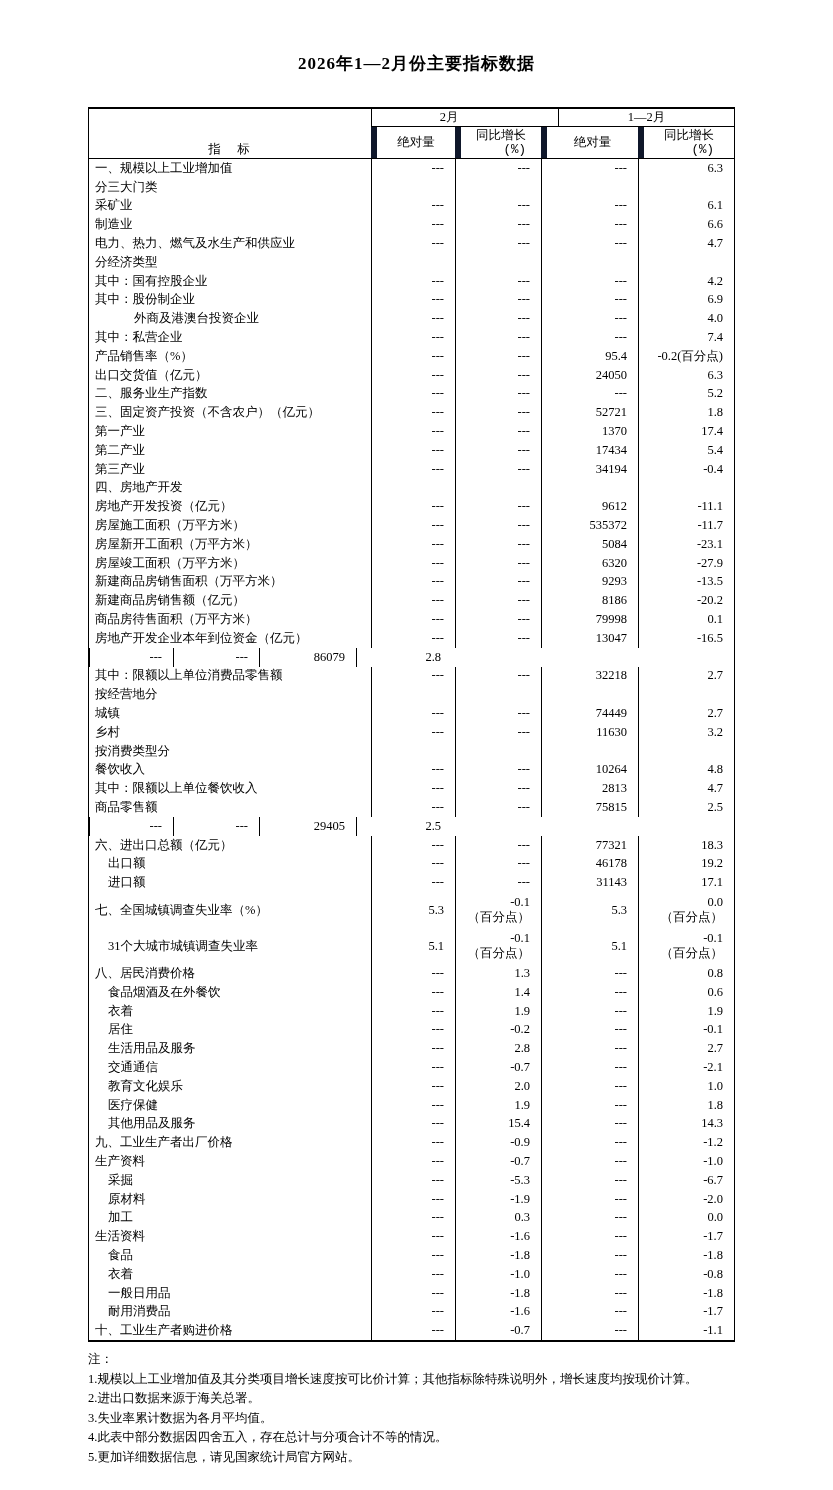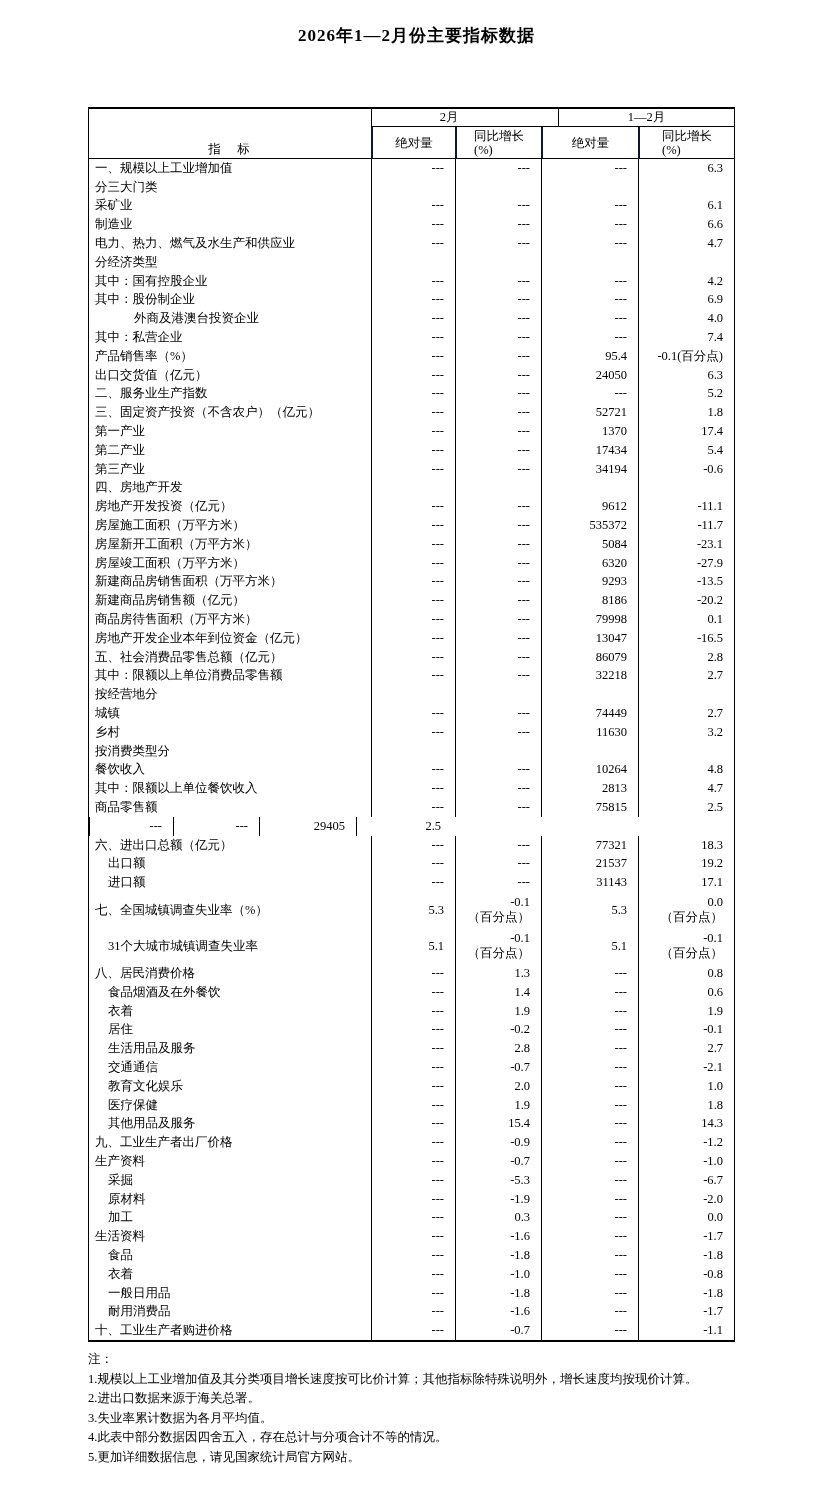--- a/index.html
+++ b/index.html
@@ -1,40 +1,40 @@
 <!DOCTYPE html>
 <html><head>
 <meta charset="utf-8">
 <style>
   * { margin:0; padding:0; box-sizing:border-box; }
   html,body { width:833px; height:1490px; background:#ffffff; color:#000000;
     font-family:"Liberation Serif","DejaVu Serif",serif; overflow:hidden; }
   .page { position:relative; width:833px; height:1490px; }
 
-  .title { padding-top:24px; text-align:center; font-size:17px; font-weight:bold;
+  .title { padding-top:52px; text-align:center; font-size:17px; font-weight:bold;
     letter-spacing:1px; }
 
   .table { position:absolute; left:88px; top:107px; width:647px;
     border-top:2px solid #000; border-bottom:2.5px solid #000;
     border-left:1px solid #000; border-right:1px solid #000;
     font-size:12.5px; }
 
   .thead { display:flex; border-bottom:1.5px solid #000; }
   .h-label { width:282px; display:flex; align-items:center; justify-content:center;
     letter-spacing:2px;margin-top:32px; }
   .h-right { width:363px; display:flex; flex-direction:column; }
   .h-groups { display:flex; height:18px; border-bottom:1px solid #000; }
   .h-group { display:flex; align-items:center; justify-content:center;
     border-left:1px solid #000; }
   .h-group.g0 { width:170px; }
   .h-group.g1 { width:193px;margin-left:32px; }
   .h-subs { display:flex; height:31px; }
   .h-sub { display:flex; flex-direction:column; justify-content:center; align-items:center;
-    text-align:left; white-space:pre-line; line-height:14px;
-    border-left:2px solid #0f172a; }
+    text-align:right; white-space:pre-line; line-height:14px;
+    border-left:6px solid #0f172a;font-family:Liberation Mono, monospace; }
 
   .row { display:flex; height:18.8px; }
   .row.tall { height:36px; }
   .row.bold { font-weight:normal; }
   .cell { display:flex; flex-direction:column; justify-content:center; }
   .cell.label { width:282px; align-items:flex-start; white-space:nowrap; }
   .cell.val { align-items:flex-end; text-align:right; padding-right:11px;
     border-left:1px solid #000; white-space:pre-line; line-height:15px; }
   .c0 { width:84px; } .c1 { width:86px; } .c2 { width:97px; } .c3 { width:96px; }
   .ind0 { padding-left:6px; } .ind1 { padding-left:19px; } .ind3 { padding-left:45px; }
@@ -136,21 +136,21 @@
           <div class="cell val c0">---</div>
           <div class="cell val c1">---</div>
           <div class="cell val c2">---</div>
           <div class="cell val c3">7.4</div>
         </div>
         <div class="row">
           <div class="cell label ind0">产品销售率（%）</div>
           <div class="cell val c0">---</div>
           <div class="cell val c1">---</div>
           <div class="cell val c2">95.4</div>
-          <div class="cell val c3">-0.1(百分点)</div>
+          <div class="cell val c3">-0.2(百分点)</div>
         </div>
         <div class="row">
           <div class="cell label ind0">出口交货值（亿元）</div>
           <div class="cell val c0">---</div>
           <div class="cell val c1">---</div>
           <div class="cell val c2">24050</div>
           <div class="cell val c3">6.3</div>
         </div>
         <div class="row bold">
           <div class="cell label ind0">二、服务业生产指数</div>
@@ -178,21 +178,21 @@
           <div class="cell val c0">---</div>
           <div class="cell val c1">---</div>
           <div class="cell val c2">17434</div>
           <div class="cell val c3">5.4</div>
         </div>
         <div class="row">
           <div class="cell label ind0">第三产业</div>
           <div class="cell val c0">---</div>
           <div class="cell val c1">---</div>
           <div class="cell val c2">34194</div>
-          <div class="cell val c3">-0.6</div>
+          <div class="cell val c3">-0.4</div>
         </div>
         <div class="row bold">
           <div class="cell label ind0">四、房地产开发</div>
           <div class="cell val c0"></div>
           <div class="cell val c1"></div>
           <div class="cell val c2"></div>
           <div class="cell val c3"></div>
         </div>
         <div class="row">
           <div class="cell label ind0">房地产开发投资（亿元）</div>
@@ -244,21 +244,20 @@
           <div class="cell val c3">0.1</div>
         </div>
         <div class="row">
           <div class="cell label ind0">房地产开发企业本年到位资金（亿元）</div>
           <div class="cell val c0">---</div>
           <div class="cell val c1">---</div>
           <div class="cell val c2">13047</div>
           <div class="cell val c3">-16.5</div>
         </div>
         <div class="row bold">
-          <div class="cell label ind0">五、社会消费品零售总额（亿元）</div>
           <div class="cell val c0">---</div>
           <div class="cell val c1">---</div>
           <div class="cell val c2">86079</div>
           <div class="cell val c3">2.8</div>
         </div>
         <div class="row">
           <div class="cell label ind0">其中：限额以上单位消费品零售额</div>
           <div class="cell val c0">---</div>
           <div class="cell val c1">---</div>
           <div class="cell val c2">32218</div>
@@ -323,21 +322,21 @@
           <div class="cell label ind0">六、进出口总额（亿元）</div>
           <div class="cell val c0">---</div>
           <div class="cell val c1">---</div>
           <div class="cell val c2">77321</div>
           <div class="cell val c3">18.3</div>
         </div>
         <div class="row">
           <div class="cell label ind1">出口额</div>
           <div class="cell val c0">---</div>
           <div class="cell val c1">---</div>
-          <div class="cell val c2">21537</div>
+          <div class="cell val c2">46178</div>
           <div class="cell val c3">19.2</div>
         </div>
         <div class="row">
           <div class="cell label ind1">进口额</div>
           <div class="cell val c0">---</div>
           <div class="cell val c1">---</div>
           <div class="cell val c2">31143</div>
           <div class="cell val c3">17.1</div>
         </div>
         <div class="row bold tall">

